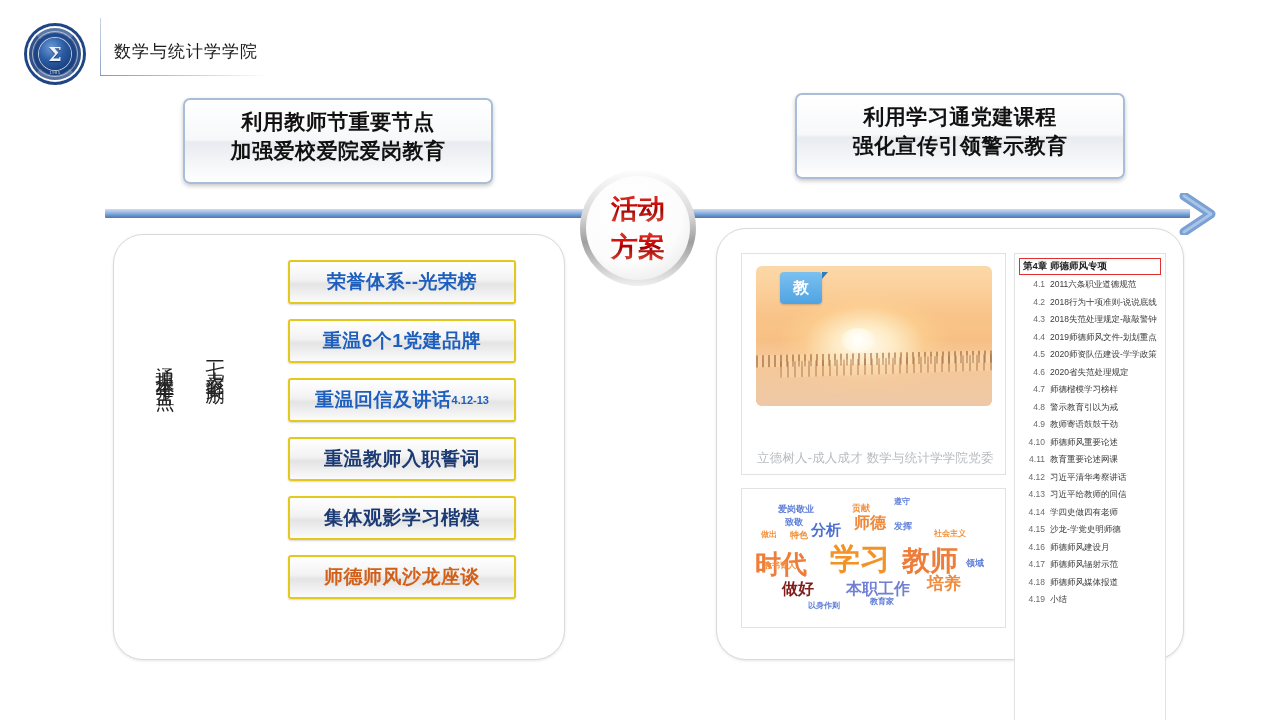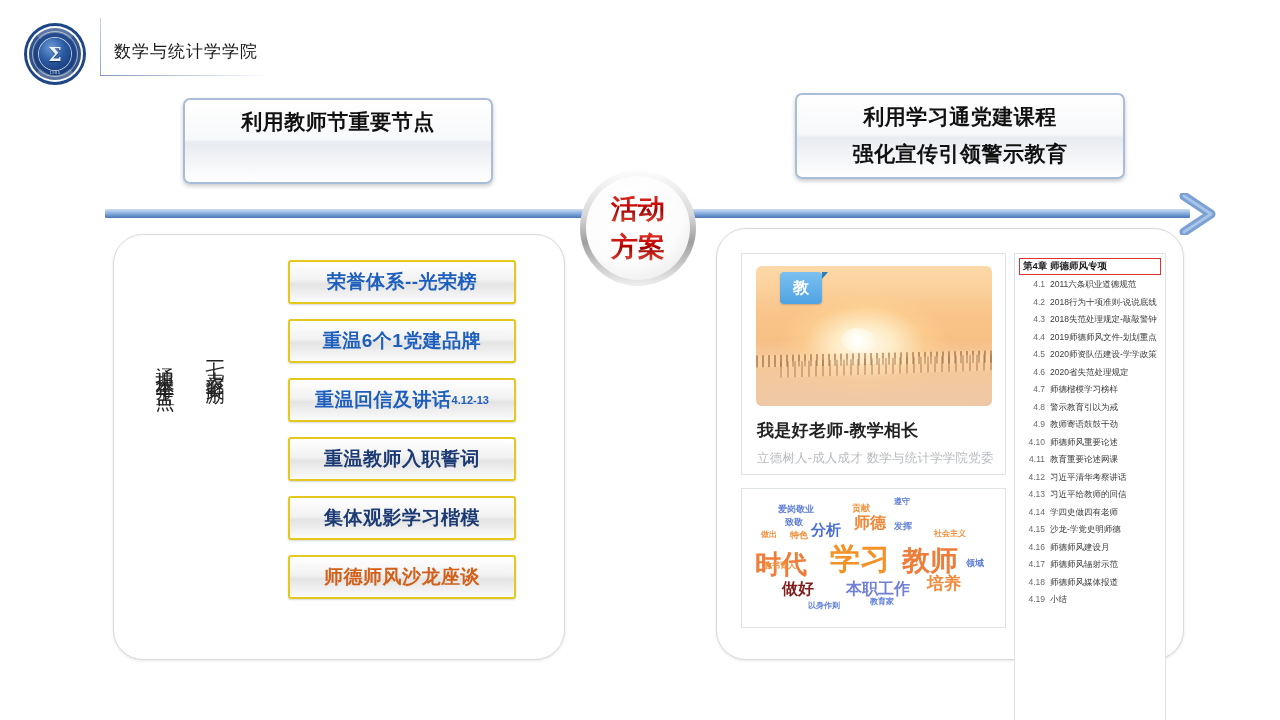--- a/index.html
+++ b/index.html
@@ -56,21 +56,21 @@
     position:absolute;left:100px;top:75px;width:170px;height:1px;
     background:linear-gradient(to right,#7e97bd,#ffffff);
   }
 
   
   .banner{
     position:absolute;
     border:2px solid #a9bcd8;border-radius:7px;
     background:linear-gradient(to bottom,#ffffff 0%,#f7f8fa 48%,#e8ebf0 52%,#ffffff 100%);
     box-shadow:0 2px 4px rgba(0,0,0,.22);
-    display:flex;flex-direction:column;align-items:center;justify-content:space-between;
+    display:flex;flex-direction:column;align-items:center;justify-content:flex-start;
     padding:8px 18px;box-sizing:border-box;
   }
   .banner .line{
     font-size:21px;font-weight:bold;color:#111111;line-height:1.38;
     letter-spacing:.5px;white-space:nowrap;
   }
   #banner-left{left:183px;top:98px;width:310px;height:86px;}
   #banner-right{left:795px;top:93px;width:330px;height:86px;}
 
   
@@ -207,20 +207,21 @@
     </div>
     <div id="logo-year">1985</div>
   </div>
   <div id="header-divider"></div>
   <div id="header-title">数学与统计学学院</div>
   <div id="header-underline"></div>
 </div>
 
 <div class="banner" id="banner-left">
   <div class="line">利用教师节重要节点</div>
+  <div class="line">加强爱校爱院爱岗教育</div>
 </div>
 
 <div class="banner" id="banner-right">
   <div class="line">利用学习通党建课程</div>
   <div class="line">强化宣传引领警示教育</div>
 </div>
 
 <div id="arrow-bar"></div>
 <svg id="arrow-head" viewBox="0 0 40 42">
   <path d="M6 3 L33 21 L6 39" fill="none" stroke="#7ba0d4" stroke-width="9" stroke-linecap="round" stroke-linejoin="round"></path>
@@ -281,21 +282,20 @@
 <div class="panel" id="panel-right"></div>
 
 <div id="course-card">
   <div id="course-photo">
     <div class="water"></div>
     <div class="pier"></div>
     <div class="pier2"></div>
     <div class="glow"></div>
   </div>
   <div id="course-badge">教</div>
-  <div id="course-title">我是好老师-教学相长</div>
   <div id="course-sub">立德树人-成人成才 数学与统计学学院党委</div>
 </div>
 
 <div id="wordcloud">
     <span style="left: 13px; top: 62px; font-size: 26px; color: rgb(239, 125, 58);">时代</span>
     <span style="left: 88px; top: 55px; font-size: 30px; color: rgb(242, 146, 39);">学习</span>
     <span style="left: 160px; top: 58px; font-size: 28px; color: rgb(239, 125, 58);">教师</span>
     <span style="left: 112px; top: 26px; font-size: 16px; color: rgb(240, 136, 58);">师德</span>
     <span style="left: 69px; top: 33px; font-size: 15px; color: rgb(74, 111, 208);">分析</span>
     <span style="left: 185px; top: 86px; font-size: 17px; color: rgb(240, 138, 60);">培养</span>

